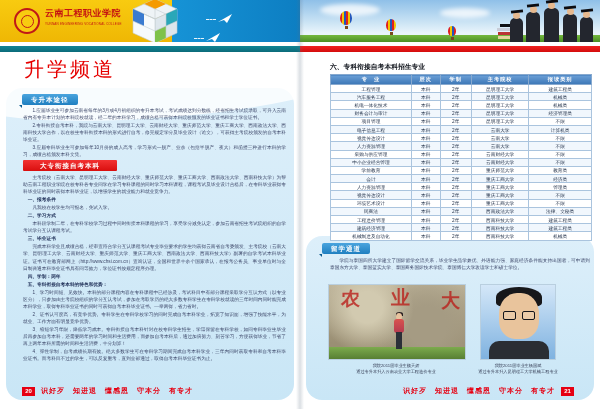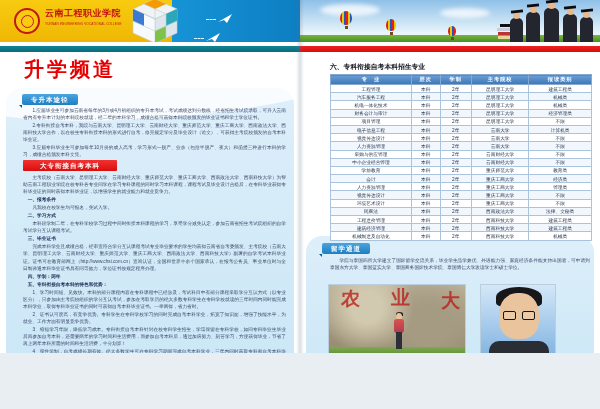--- a/index.html
+++ b/index.html
@@ -1,17 +1,17 @@
 <!DOCTYPE html>
 <html><head>
 <meta charset="utf-8">
 <style>
   html,body{margin:0;padding:0;background:#e9eef2;}
   *{box-sizing:border-box;}
-  .spread{position:relative;width:600px;height:353px;background:#7f1d1d;overflow:hidden;
+  .spread{position:relative;width:600px;height:409px;background:#7f1d1d;overflow:hidden;
           font-family:"Liberation Sans","DejaVu Sans",sans-serif;}
   .page{position:absolute;top:0;width:300px;height:409px;background:#fff;overflow:hidden;}
   .page.left{left:0;} .page.right{left:300px;}
   .gutter{position:absolute;left:296px;top:0;width:8px;height:409px;z-index:30;
           background:linear-gradient(90deg,rgba(90,110,130,0) 0%,rgba(90,110,130,.22) 50%,rgba(90,110,130,0) 100%);}
 
   
   .hdr-left{position:absolute;top:0;left:0;width:300px;height:42px;overflow:hidden;}
   .hdr-yellow{position:absolute;top:0;left:0;width:172px;height:42px;background:linear-gradient(180deg,#f8cb10,#efb704);}
   .hdr-blue{position:absolute;top:0;left:172px;width:128px;height:42px;background:linear-gradient(90deg,#1693d6,#0d7ec2);}
@@ -28,21 +28,21 @@
   .stripe{position:absolute;left:0;width:300px;height:6px;}
   .stripe.teal{top:46px;background:linear-gradient(180deg,#108495,#0b6b7a);}
   .stripe.red{top:46px;background:linear-gradient(180deg,#f02121,#d40c0c);}
 
   
   .panel{position:absolute;background:linear-gradient(180deg,#ddeffa 0%,#c9e6f6 100%);border-radius:16px;z-index:1;}
   .panel-l{left:6px;top:88px;width:288px;height:312px;}
   .panel-l::before{content:"";position:absolute;top:-22px;left:-30px;width:360px;height:52px;background:rgba(255,255,255,.8);
                    border-radius:50%;transform:rotate(-4deg);}
   .panel-r{left:6px;top:236px;width:288px;height:164px;}
-  .page-title{position:absolute;left:24px;top:56px;font-size:20px;font-weight:bold;color:#e60000;letter-spacing:3px;z-index:2;}
+  .page-title{position:absolute;left:24px;top:56px;font-size:20px;font-weight:normal;color:#e60000;letter-spacing:3px;z-index:2;}
   .tag{position:absolute;height:11px;line-height:11px;padding:0 9px;background:linear-gradient(180deg,#4aa4de,#1f7fc0);
        color:#fff;font-size:6.5px;font-weight:bold;letter-spacing:1px;border-radius:2px;z-index:3;}
   .tag::before{content:"";position:absolute;left:-3px;bottom:-3px;border-style:solid;border-width:0 0 3px 3px;
                border-color:transparent transparent transparent #0a5a8e;transform:rotate(90deg);}
   .tag1{left:22px;top:94px;}
   .tag2{left:22px;top:243px;}
   .txt{position:absolute;z-index:2;font-size:4.7px;line-height:1.5;color:#3c4668;text-align:justify;}
   .txt p{margin:0 0 1px 0;text-indent:2em;}
   .txt p.h{font-weight:bold;color:#1c2c55;text-indent:1em;}
   .sec1{left:23px;top:107px;width:263px;}

